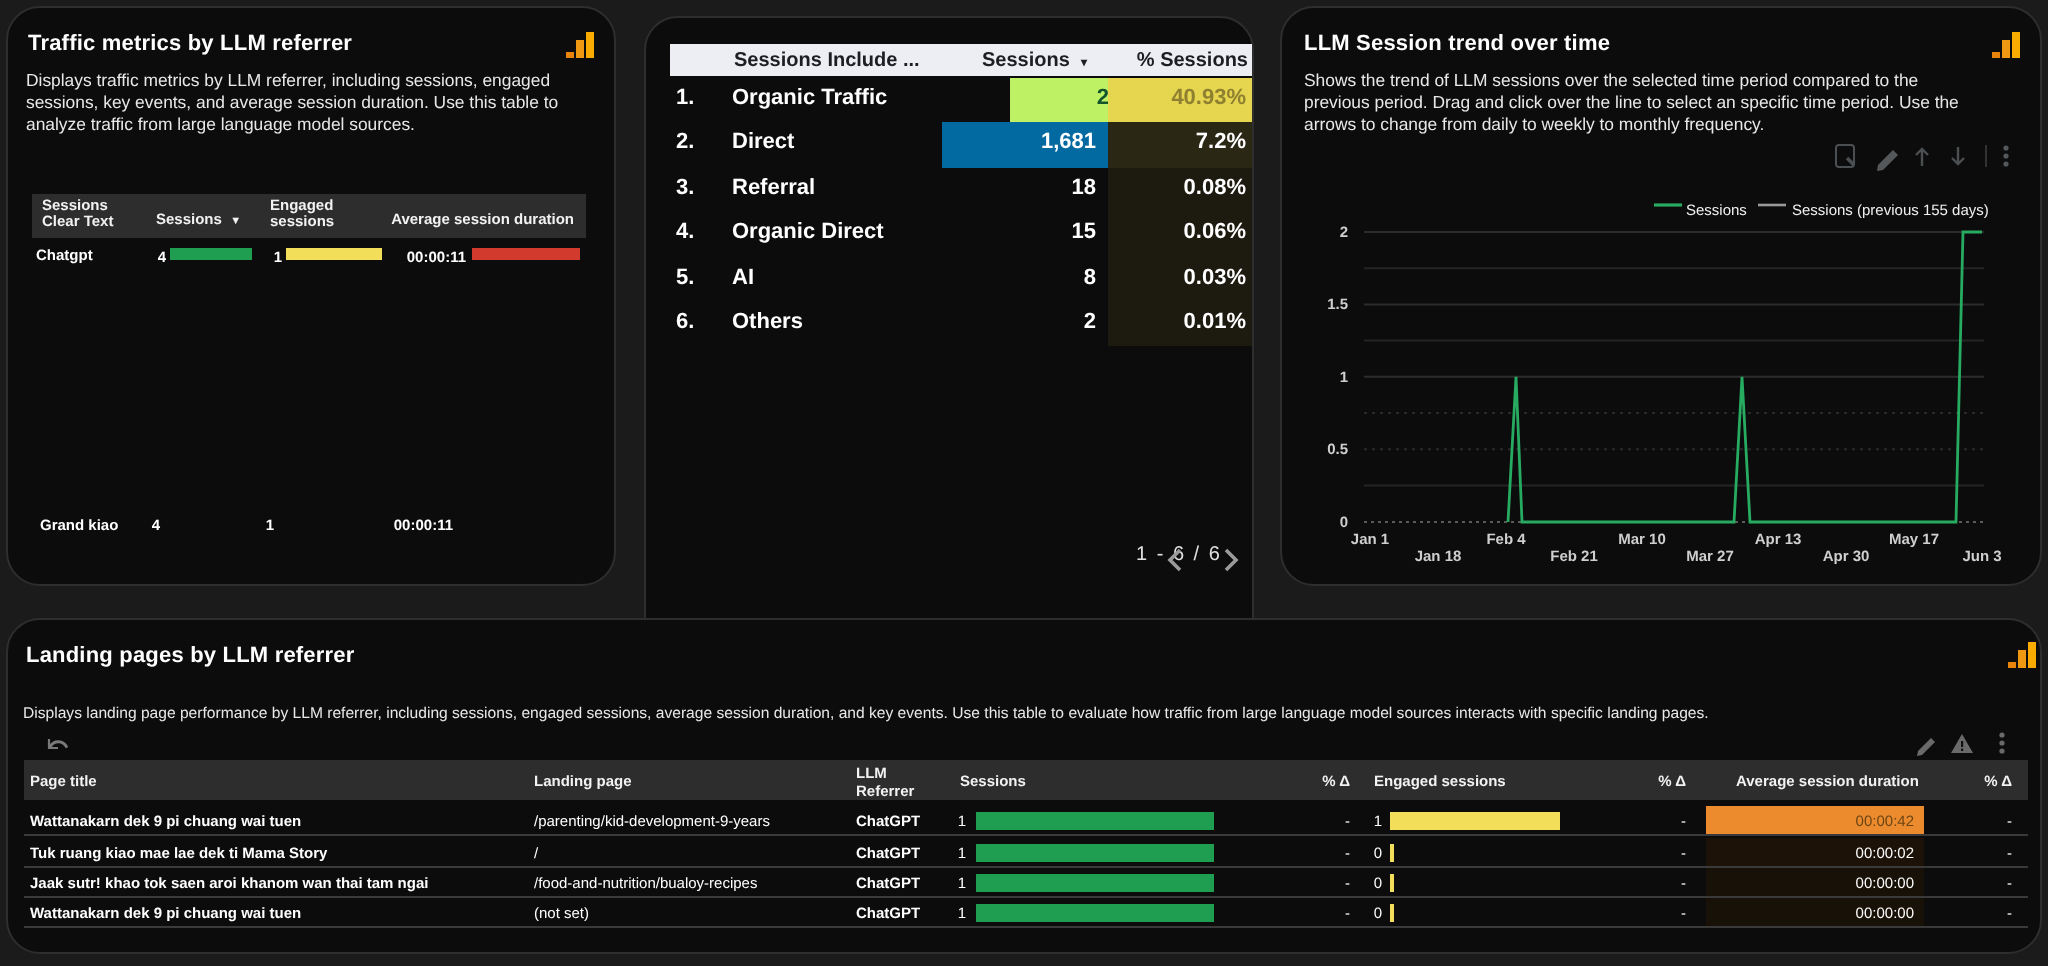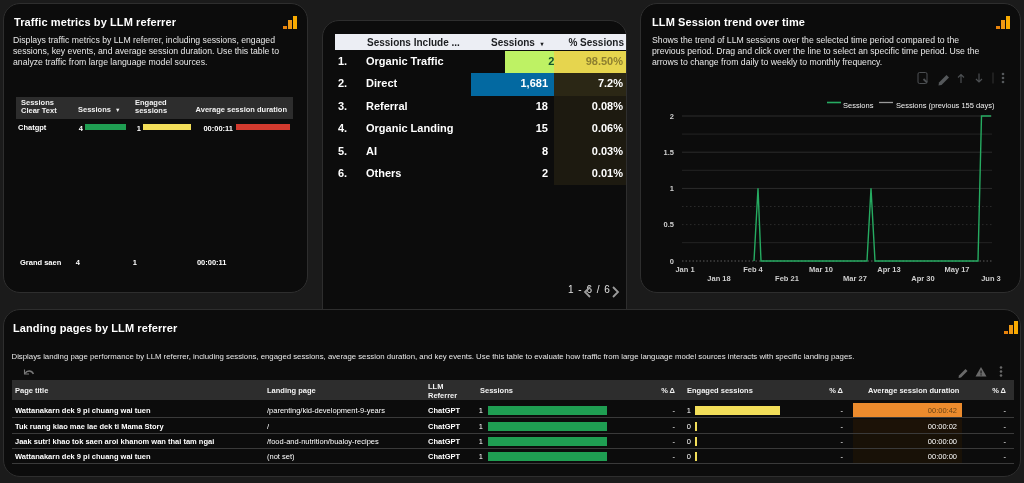--- a/index.html
+++ b/index.html
@@ -56,56 +56,56 @@
     <div class="abs" style="left:3px; top:2.4px;">Chatgpt</div>
     <div class="abs" style="left:55px; top:2.5px; width:13px; text-align:right;">4</div>
     <div class="bar" style="left:70px; top:2.8px; width:40.5px; background:#1f9e52;"></div>
     <div class="abs" style="left:113px; top:2.5px; width:13px; text-align:right;">1</div>
     <div class="bar" style="left:128.3px; top:2.8px; width:47.5px; background:#f2de59;"></div>
     <div class="abs" style="left:178px; top:2.5px; width:40px; text-align:right;">00:00:11</div>
     <div class="bar" style="left:220.8px; top:2.8px; width:54.2px; background:#d33a2e;"></div>
   </div>
 
   <div class="abs" style="left:11px; top:251.5px; width:278px; height:14px; color:#fff; font-size:7.5px; font-weight:bold;">
-    <div class="abs" style="left:5px; top:2px;">Grand saen</div>
+    <div class="abs" style="left:5px; top:2px;">Grand kiao</div>
     <div class="abs" style="left:52px; top:2px; width:13px; text-align:right;">4</div>
     <div class="abs" style="left:109px; top:2px; width:13px; text-align:right;">1</div>
     <div class="abs" style="left:171.5px; top:2px; width:40px; text-align:right;">00:00:11</div>
   </div>
 </div>
 
-<div class="card" style="left:322px; top:20px; width:305px; height:364px;">
+<div class="card" style="left:322px; top:8px; width:305px; height:364px;">
   <div class="abs" style="left:12px; top:13px; width:291px; height:16px; background:#eceef4; color:#1c1e21; font-weight:bold; font-size:10px;">
     <div class="abs" style="left:32px; top:3px;">Sessions Include ...</div>
     <div class="abs" style="left:156px; top:3px;">Sessions &nbsp;<span style="font-size:6px;">▾</span></div>
     <div class="abs" style="right:2px; top:3px;">% Sessions</div>
   </div>
 
   <div class="abs" style="left:0; top:30px; width:305px; font-size:11px; color:#fff; font-weight:bold;">
     <div class="r" style="top:0;">
       <span class="num">1.</span>
         <span class="nm">Organic Traffic</span>
       <span class="sc" style="background:#bef264; color:#14532c;margin-left:34px;">21,536</span>
-      <span class="pc" style="background:#e6d54e; color:#8e8030;">98.50%</span>
+      <span class="pc" style="background:#e6d54e; color:#8e8030;">40.93%</span>
     </div>
     <div class="r" style="top:22.4px;">
       <span class="num">2.</span>
         <span class="nm">Direct</span>
       <span class="sc" style="background:#0369a1;">1,681</span>
       <span class="pc" style="background:#2b2715;">7.2%</span>
     </div>
     <div class="r" style="top:44.8px;">
       <span class="num">3.</span>
         <span class="nm">Referral</span>
       <span class="sc">18</span>
       <span class="pc" style="background:#1d1a10;">0.08%</span>
     </div>
     <div class="r" style="top:67.2px;">
       <span class="num">4.</span>
-        <span class="nm">Organic Landing</span>
+        <span class="nm">Organic Direct</span>
       <span class="sc">15</span>
       <span class="pc" style="background:#1d1a10;">0.06%</span>
     </div>
     <div class="r" style="top:89.6px;">
       <span class="num">5.</span>
         <span class="nm">AI</span>
       <span class="sc">8</span>
       <span class="pc" style="background:#1d1a10;">0.03%</span>
     </div>
     <div class="r" style="top:112px;">

